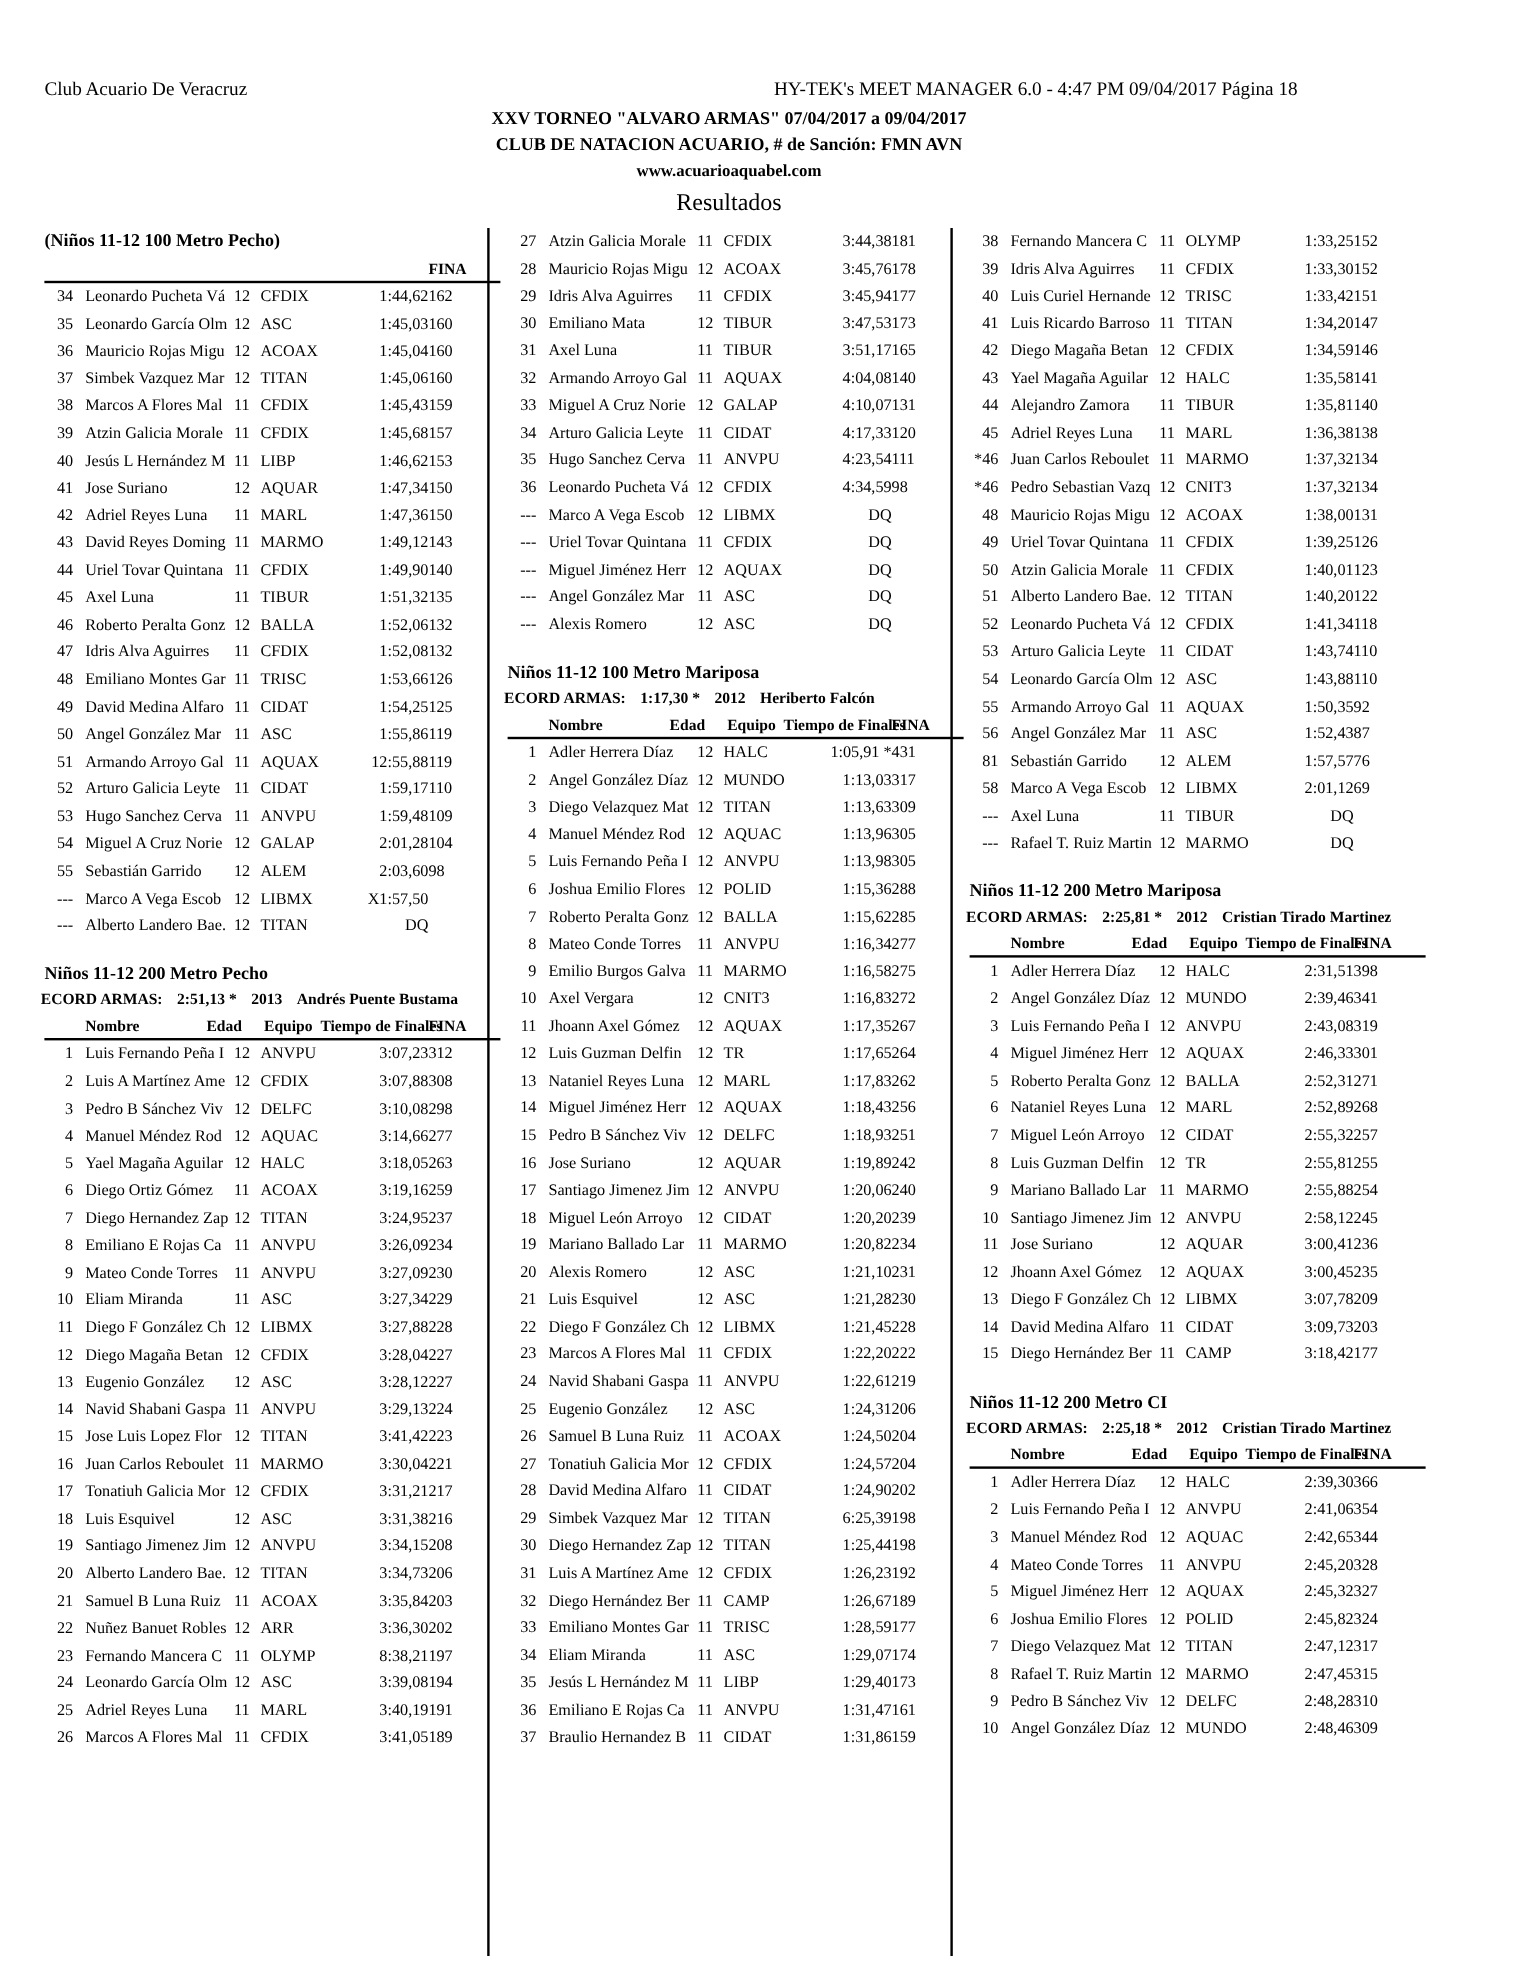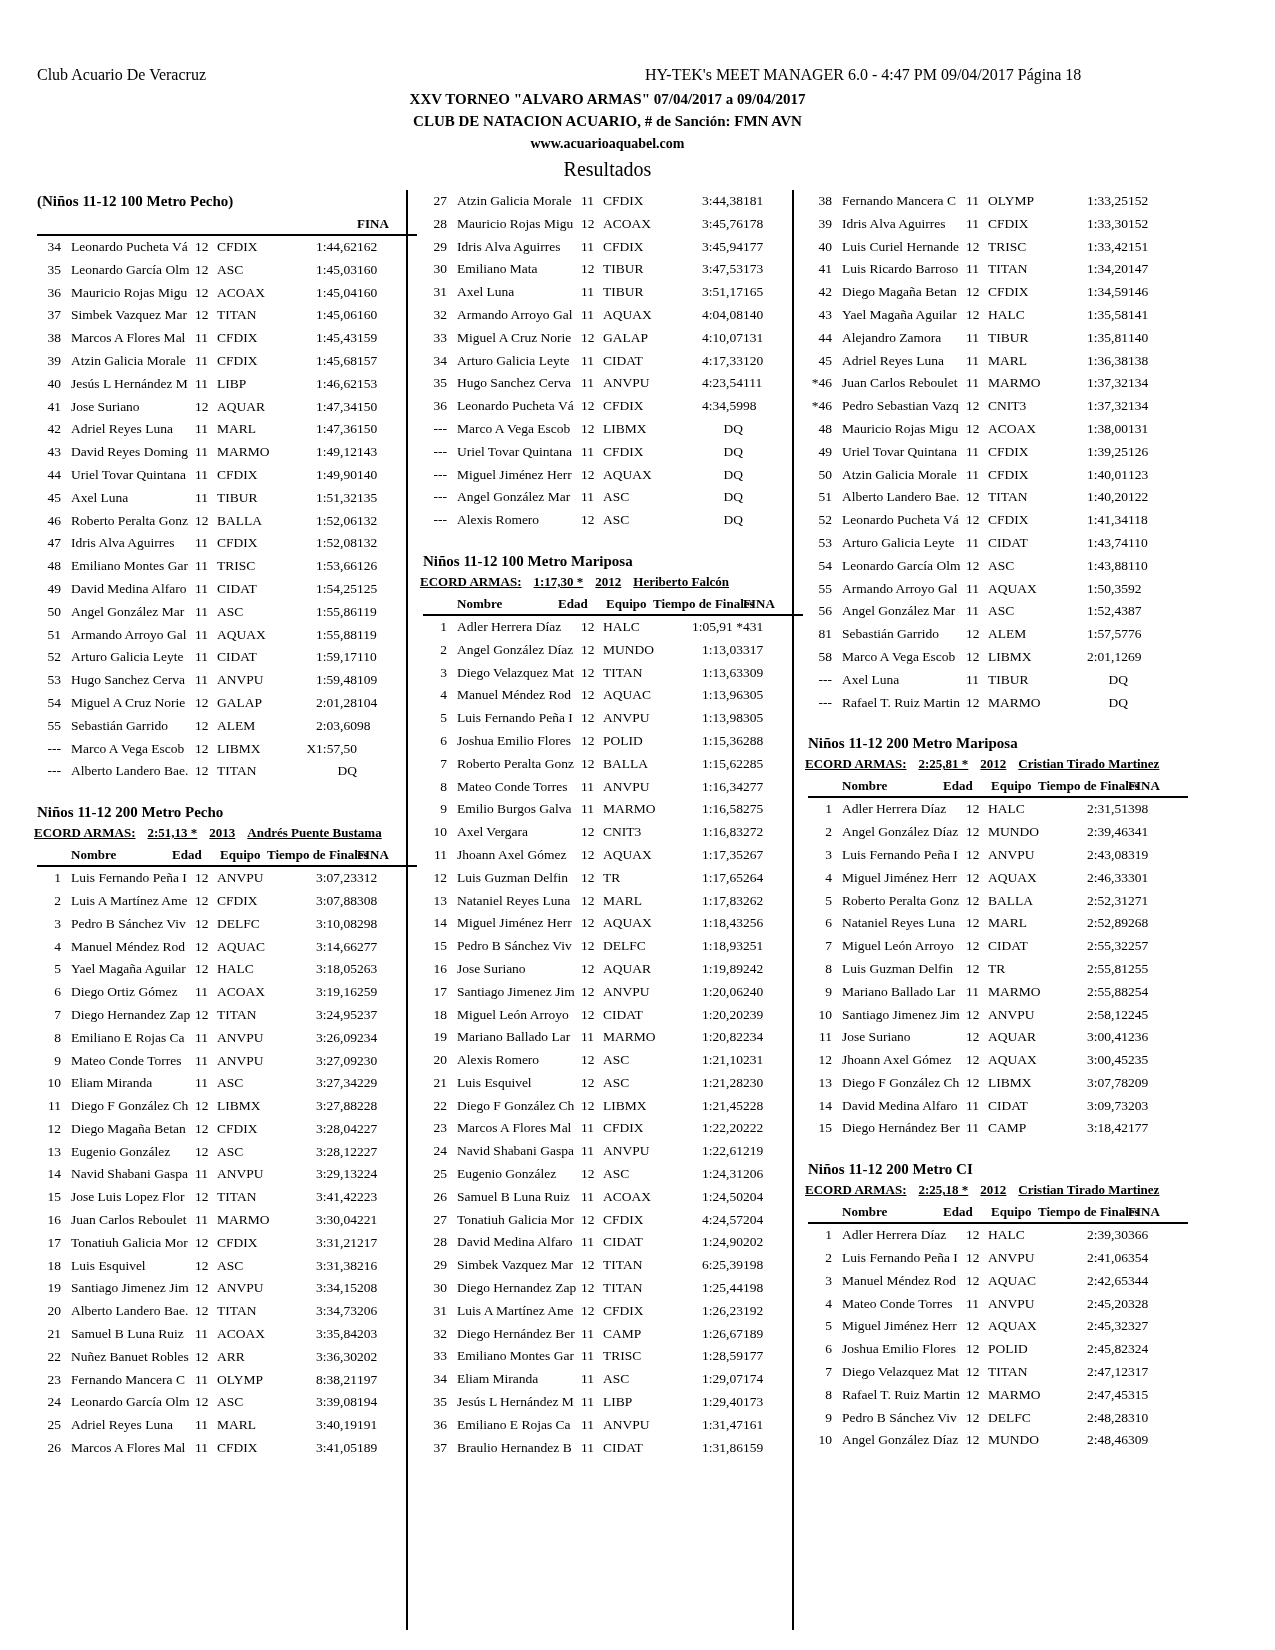--- a/index.html
+++ b/index.html
@@ -13,21 +13,21 @@
   .t4 { top: 158px; left: -30px; font-size: 20px; font-weight: normal; }
   .col { position: absolute; top: 190px; width: 380px; }
   .col1 { left: 37px; }
   .col2 { left: 423px; }
   .col3 { left: 808px; }
   .vline { position: absolute; top: 190px; width: 2px; height: 1440px; background: #000; }
   .vl1 { left: 406px; }
   .vl2 { left: 792px; }
   .event-title { font-weight: bold; font-size: 15px; height: 22px; line-height: 22px; white-space: nowrap; }
   .record { font-weight: bold; font-size: 13px; height: 20px; line-height: 20px; white-space: nowrap; margin-left: -3px; }
-  .record span { margin-right: 12px; text-decoration: underline; }
+  .record span { margin-right: 12px; }
   .colhead { position: relative; height: 22px; border-bottom: 2px solid #000; font-weight: bold; font-size: 13px; white-space: nowrap; }
   .colhead span { position: absolute; bottom: 2px; }
   .row { position: relative; height: 22.8px; font-size: 13.5px; white-space: nowrap; }
   .row span { position: absolute; top: 3px; }
   .c-place { width: 24px; text-align: right; left: 0; }
   .c-name { left: 34px; width: 120px; overflow: hidden; }
   .c-team { left: 158px; }
   .c-time { left: 240px; width: 80px; text-align: right; }
   .c-fina { left: 320px; }
   .gap { height: 18px; }
@@ -230,21 +230,21 @@
       <span class="c-time">1:55,86</span>
       <span class="c-fina">119</span>
     </div>
     <div class="row">
       <span class="c-place">51</span>
       <span class="c-name">Armando Arroyo Gal</span>
       <span class="c-team" style="position: absolute;">
         <span style="position: absolute; top: 0px;">11</span>
         <span style="left: 22px; position: absolute; top: 0px;">AQUAX</span>
       </span>
-      <span class="c-time">1:55,88</span>
+      <span class="c-time">12:55,88</span>
       <span class="c-fina">119</span>
     </div>
     <div class="row">
       <span class="c-place">52</span>
       <span class="c-name">Arturo Galicia Leyte</span>
       <span class="c-team" style="position: absolute;">
         <span style="position: absolute; top: 0px;">11</span>
         <span style="left: 22px; position: absolute; top: 0px;">CIDAT</span>
       </span>
       <span class="c-time">1:59,17</span>
@@ -992,21 +992,21 @@
       <span class="c-time">1:24,50</span>
       <span class="c-fina">204</span>
     </div>
     <div class="row">
       <span class="c-place">27</span>
       <span class="c-name">Tonatiuh Galicia Mor</span>
       <span class="c-team" style="position: absolute;">
         <span style="position: absolute; top: 0px;">12</span>
         <span style="left: 22px; position: absolute; top: 0px;">CFDIX</span>
       </span>
-      <span class="c-time">4:24,57</span>
+      <span class="c-time">1:24,57</span>
       <span class="c-fina">204</span>
     </div>
     <div class="row">
       <span class="c-place">28</span>
       <span class="c-name">David Medina Alfaro</span>
       <span class="c-team" style="position: absolute;">
         <span style="position: absolute; top: 0px;">11</span>
         <span style="left: 22px; position: absolute; top: 0px;">CIDAT</span>
       </span>
       <span class="c-time">1:24,90</span>

